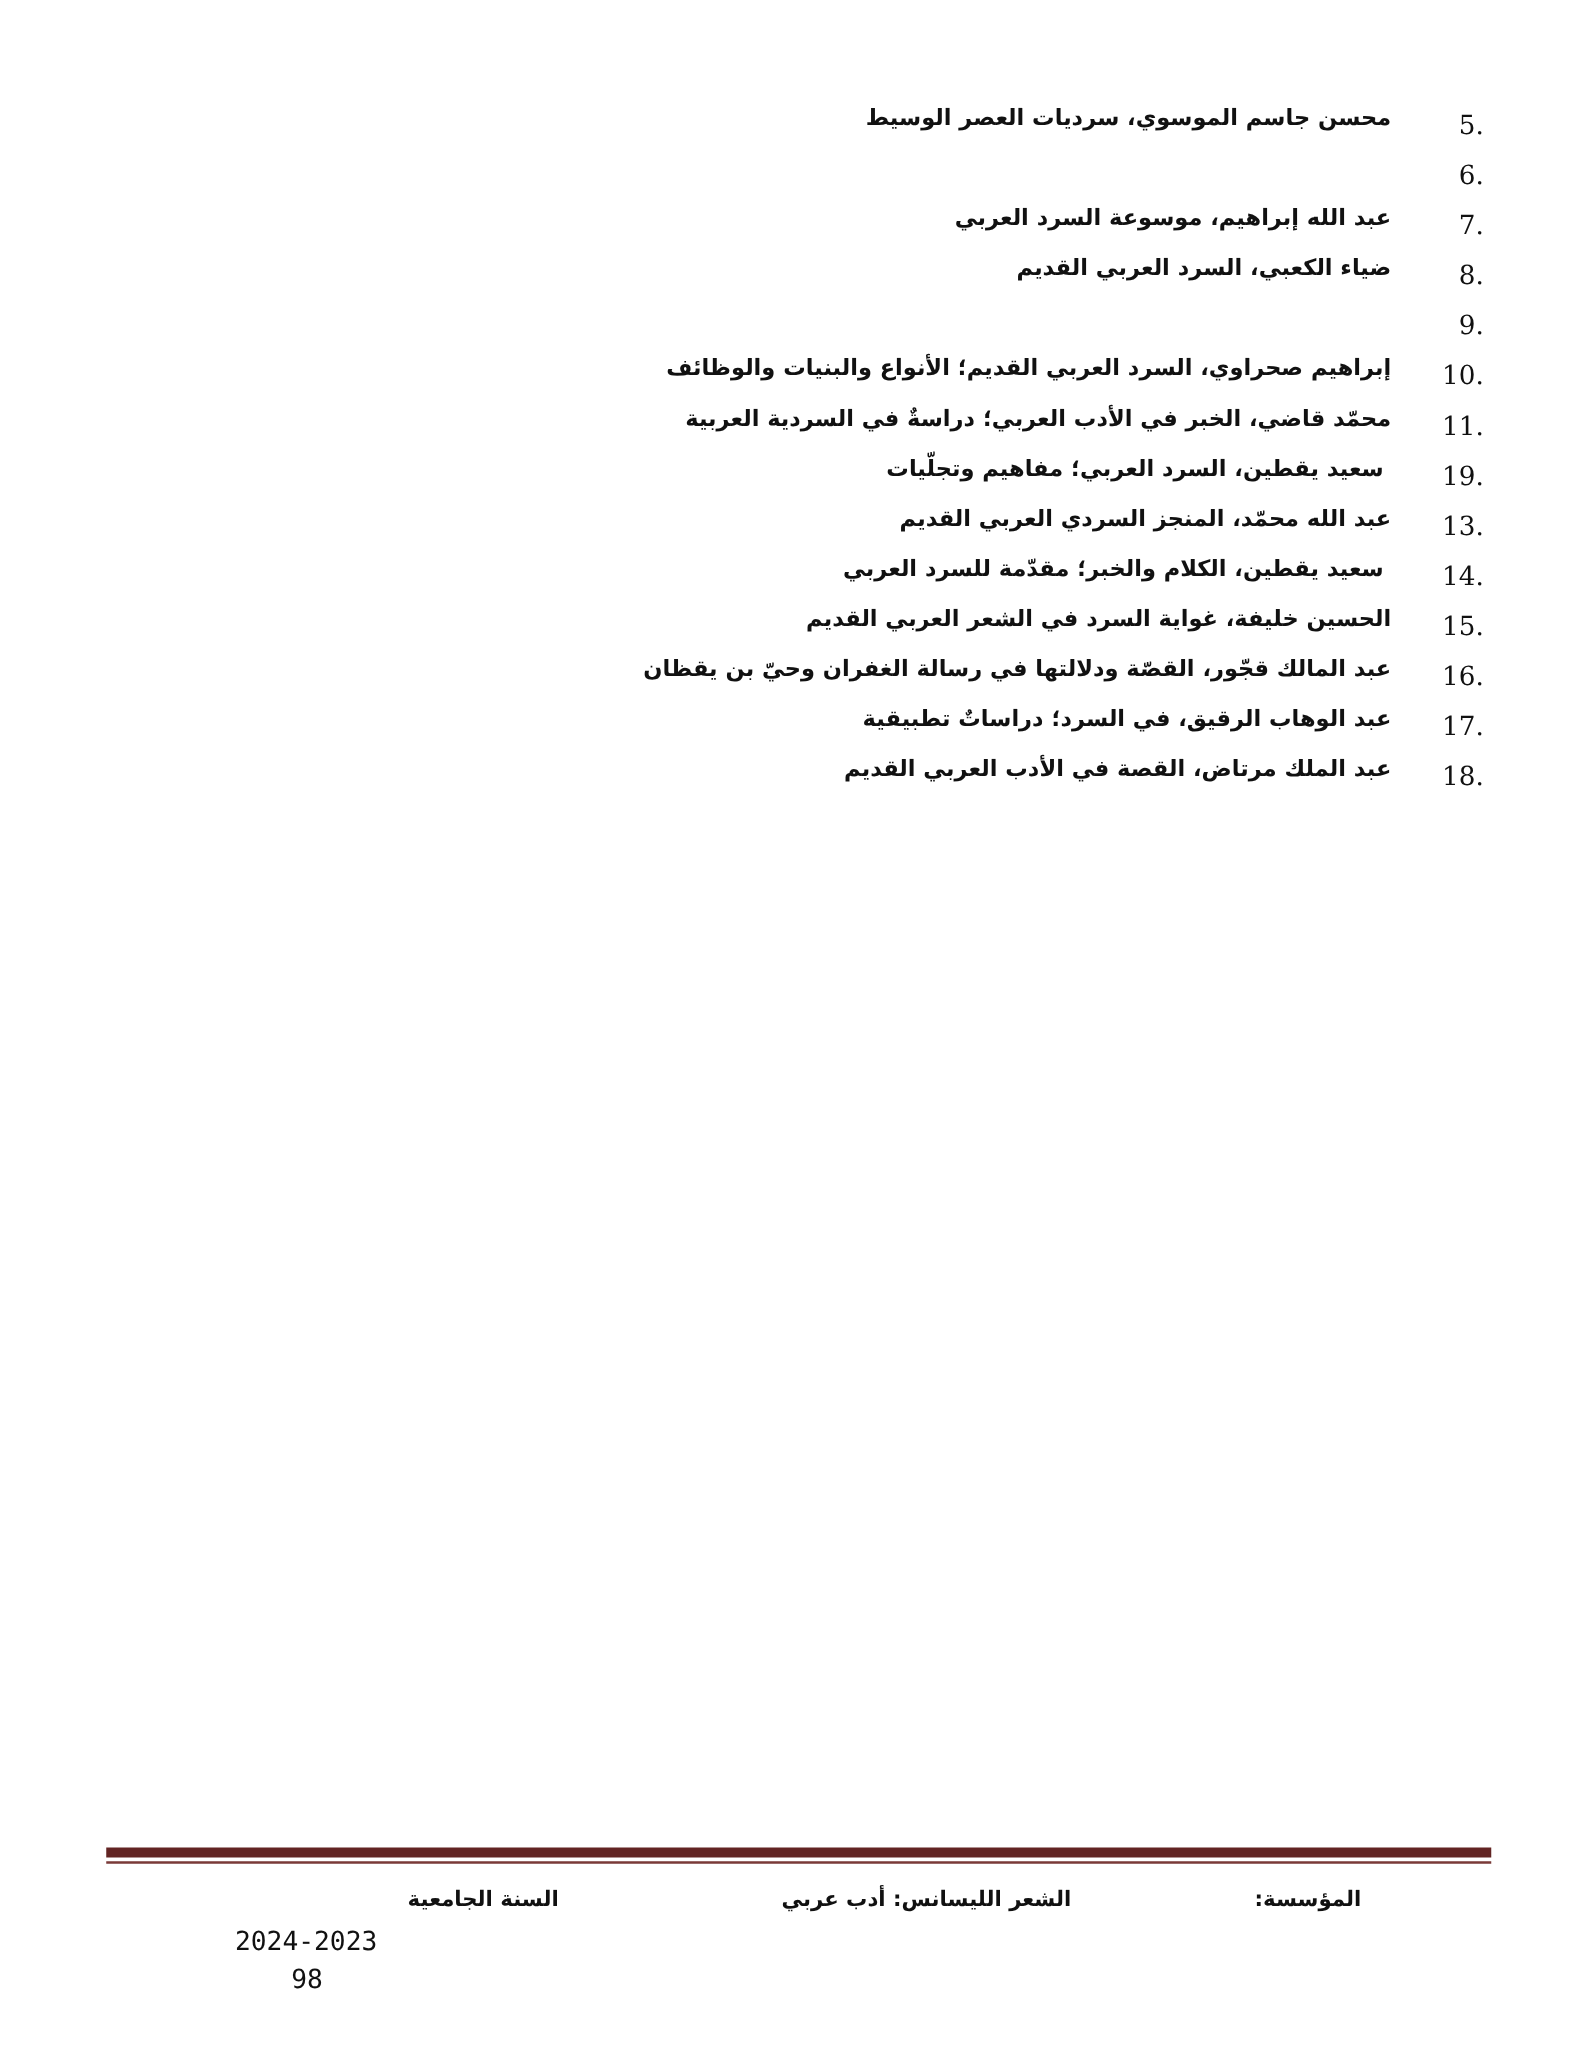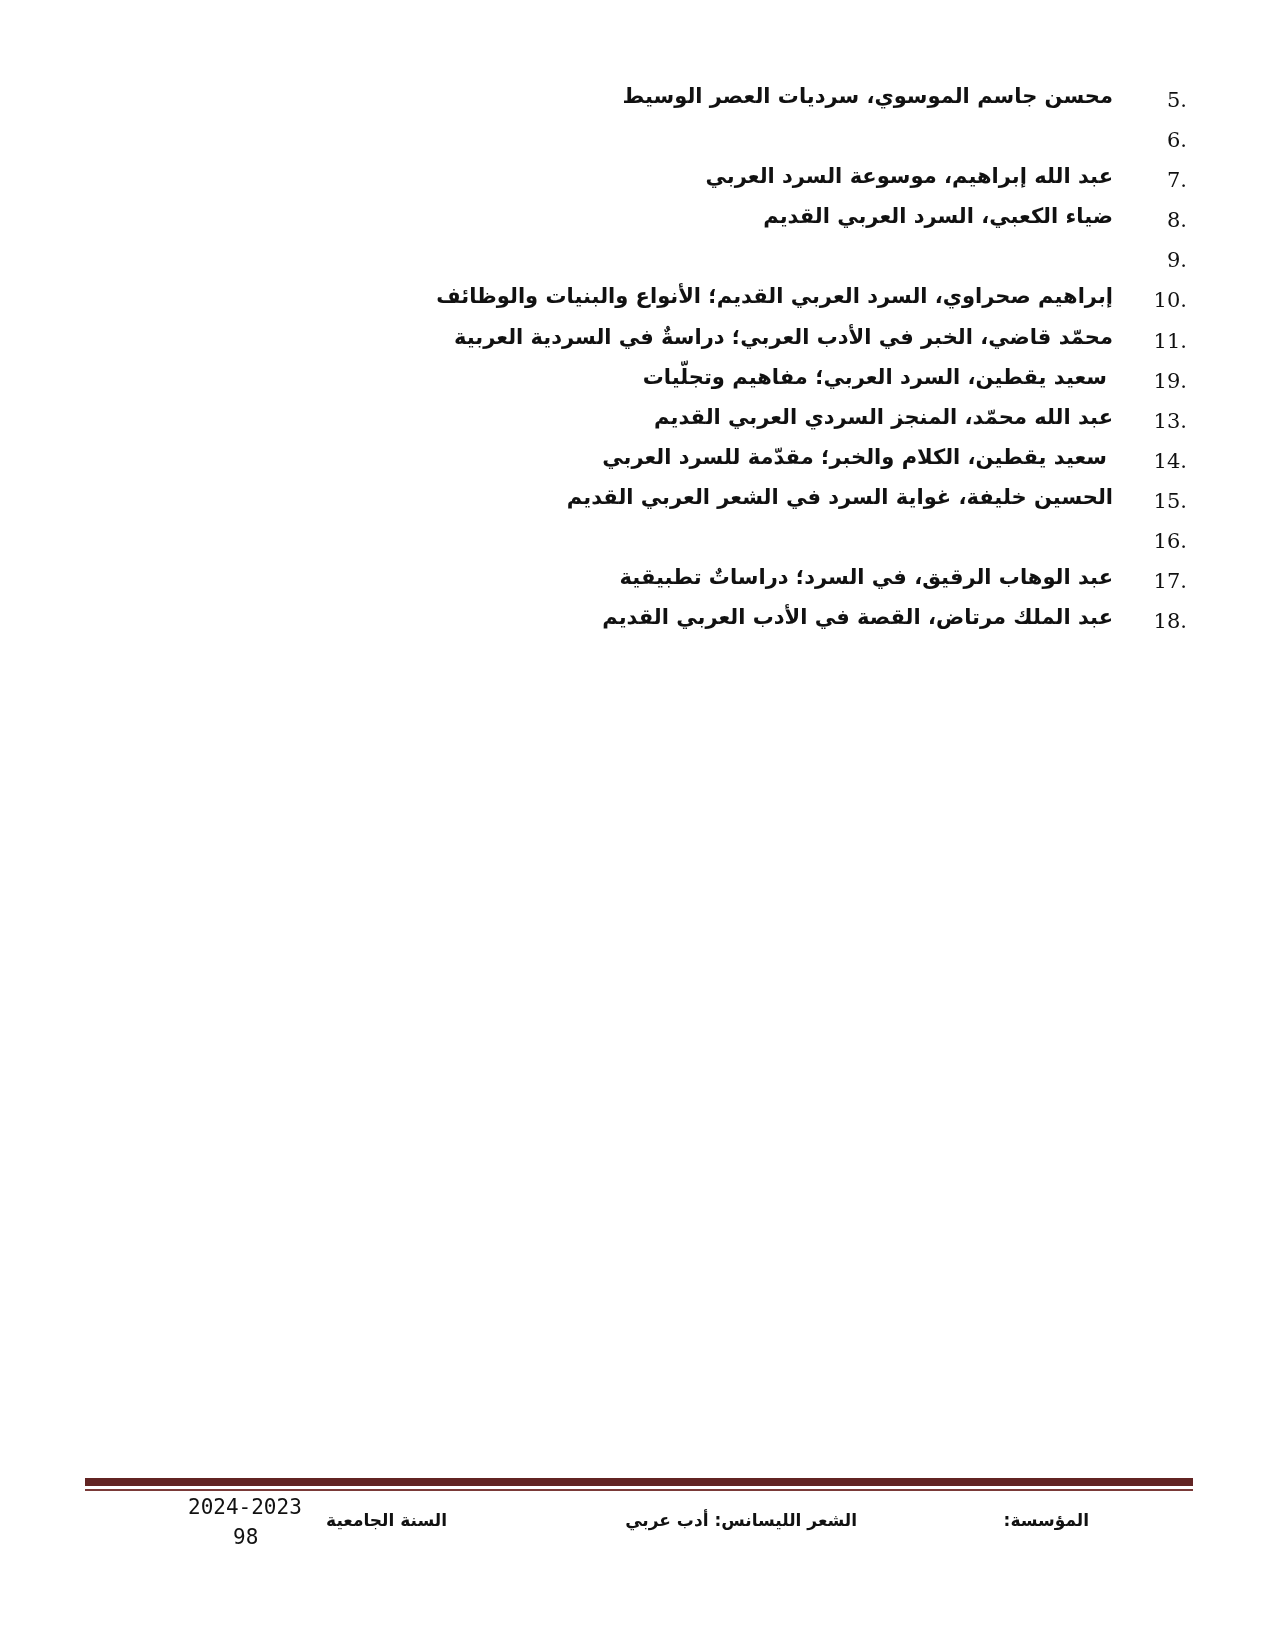--- a/index.html
+++ b/index.html
@@ -10,38 +10,38 @@
       position: relative; height: 40.1px; width: 1275px;
     }
     .num {
       position: absolute; right: 88px; top: 6px;
       font-family: "DejaVu Serif", serif; font-size: 21px; color: #111;
       direction: ltr; text-align: right; white-space: nowrap;
     }
     .txt {
       position: absolute; right: 162px; top: 2px;
       direction: rtl; text-align: right; white-space: nowrap;
-      font-family: "DejaVu Sans", sans-serif; font-size: 21px; font-weight: bold; color: #111;
+      font-family: "DejaVu Sans", sans-serif; font-size: 18px; font-weight: bold; color: #111;
     }
     .txt.indent { right: 168px; }
     .footer-rule-thick {
       position: absolute; left: 85px; top: 1478px; width: 1108px; height: 8px;
       background: #622423;
     }
     .footer-rule-thin {
       position: absolute; left: 85px; top: 1489px; width: 1108px; height: 2px;
       background: #7a3a38;
     }
     .footer-text {
       position: absolute; font-family: "DejaVu Sans", sans-serif; font-weight: bold;
       font-size: 17px; direction: rtl; white-space: nowrap; color: #111; margin-top: 12px;
     }
     .footer-num {
       position: absolute; font-family: "DejaVu Sans Mono", monospace; font-size: 21px;
-      color: #111; white-space: nowrap; direction: ltr;
+      color: #111; white-space: nowrap; direction: ltr; margin-top: 46px;
     }
   </style>
 </head>
 <body>
 
 <div class="page">
 
   <ol class="list">
     <li class="item">
       <span class="num">5.</span>
@@ -80,20 +80,21 @@
     <li class="item">
       <span class="num">14.</span>
       <span class="txt indent">سعيد يقطين، الكلام والخبر؛ مقدّمة للسرد العربي</span>
     </li>
     <li class="item">
       <span class="num">15.</span>
       <span class="txt">الحسين خليفة، غواية السرد في الشعر العربي القديم</span>
     </li>
     <li class="item">
       <span class="num">16.</span>
+      <span class="txt">عبد المالك قجّور، القصّة ودلالتها في رسالة الغفران وحيّ بن يقظان</span>
     </li>
     <li class="item">
       <span class="num">17.</span>
       <span class="txt">عبد الوهاب الرقيق، في السرد؛ دراساتٌ تطبيقية</span>
     </li>
     <li class="item">
       <span class="num">18.</span>
       <span class="txt">عبد الملك مرتاض، القصة في الأدب العربي القديم</span>
     </li>
   </ol>

